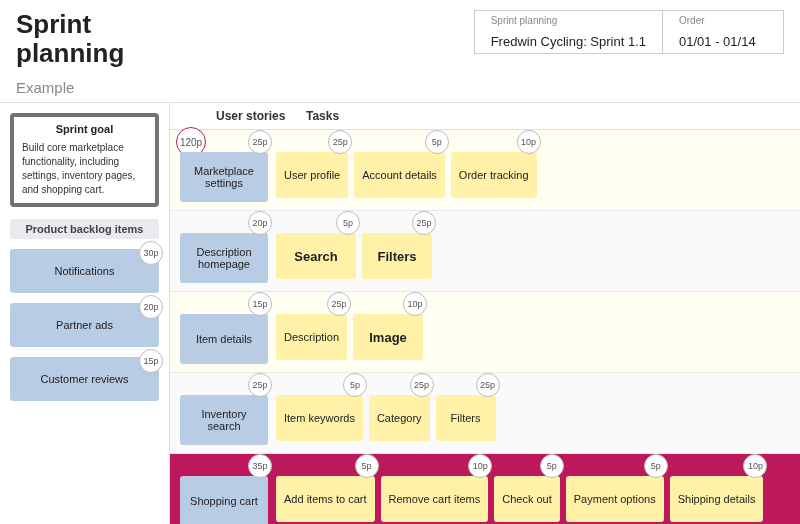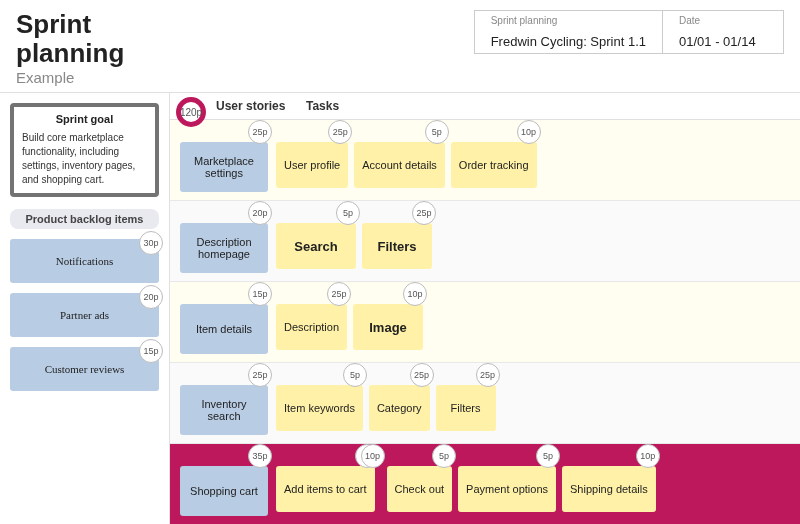--- a/index.html
+++ b/index.html
@@ -25,21 +25,21 @@
     }
     .header-main-title {
       font-size: 26px;
       font-weight: bold;
       color: #222;
       line-height: 1.1;
     }
     .header-subtitle {
       font-size: 15px;
       color: #888;
-      margin-top: 2px;
+      margin-top: 12px;
     }
     .header-meta {
       display: flex;
       gap: 0;
       margin-left: auto;
       border: 1px solid #ccc;
       height: 44px;
     }
     .header-meta-item {
       padding: 4px 16px;
@@ -90,21 +90,21 @@
       font-size: 10px;
       color: #333;
       line-height: 1.4;
     }
     .backlog-title {
       text-align: center;
       font-size: 11px;
       font-weight: bold;
       color: #444;
       background: #e8eaf0;
-      border-radius: 8px;
+      border-radius: 3px;
       padding: 4px 4px;
       margin-bottom: 10px;
     }
     .backlog-items {
       display: flex;
       flex-direction: column;
       gap: 10px;
     }
     .backlog-item-wrap {
       position: relative;
@@ -129,21 +129,20 @@
       background: #b8cce4;
       border-radius: 3px;
       padding: 8px 8px;
       font-size: 11px;
       color: #222;
       text-align: center;
       min-height: 44px;
       display: flex;
       align-items: center;
       justify-content: center;
-      font-family: Liberation Serif, serif;
     }
 
     
     .content {
       flex: 1;
       overflow-y: auto;
       padding: 0;
     }
 
     
@@ -151,23 +150,23 @@
       display: flex;
       align-items: center;
       background: #fff;
       border-bottom: 1px solid #e0e0e0;
       padding: 6px 10px;
       position: relative;
     }
     .sprint-total-badge {
       position: absolute;
       left: 6px;
-      top: 4px;
-      background: #fff;
-      border: 5px solid #be185d;
+      top: 24px;
+      background: #fff;
+      border: 1px solid #be185d;
       border-radius: 50%;
       width: 30px;
       height: 30px;
       display: flex;
       align-items: center;
       justify-content: center;
       font-size: 10px;
       color: #555;
     }
     .col-header {
@@ -247,21 +246,21 @@
   <div class="header-title-block">
     <div class="header-main-title">Sprint planning</div>
     <div class="header-subtitle">Example</div>
   </div>
   <div class="header-meta">
     <div class="header-meta-item">
       <div class="header-meta-label">Sprint planning</div>
       <div class="header-meta-value">Fredwin Cycling: Sprint 1.1</div>
     </div>
     <div class="header-meta-item">
-      <div class="header-meta-label">Date</div>
+      <div class="header-meta-label">Order</div>
       <div class="header-meta-value">01/01 - 01/14</div>
     </div>
   </div>
 </div>
 
 <div class="main">
 
   <div class="sidebar">
     <div class="sprint-goal-box">
       <div class="sprint-goal-title">Sprint goal</div>
@@ -376,20 +375,21 @@
         <div class="point-badge">35p</div>
         <div class="user-story-card">Shopping cart</div>
       </div>
       <div class="tasks-cell">
         <div class="task-wrap">
           <div class="point-badge">5p</div>
           <div class="task-card">Add items to cart</div>
         </div>
         <div class="task-wrap">
           <div class="point-badge">10p</div>
+          <div class="task-card">Remove cart items</div>
         </div>
         <div class="task-wrap">
           <div class="point-badge">5p</div>
           <div class="task-card">Check out</div>
         </div>
         <div class="task-wrap">
           <div class="point-badge">5p</div>
           <div class="task-card">Payment options</div>
         </div>
         <div class="task-wrap">

